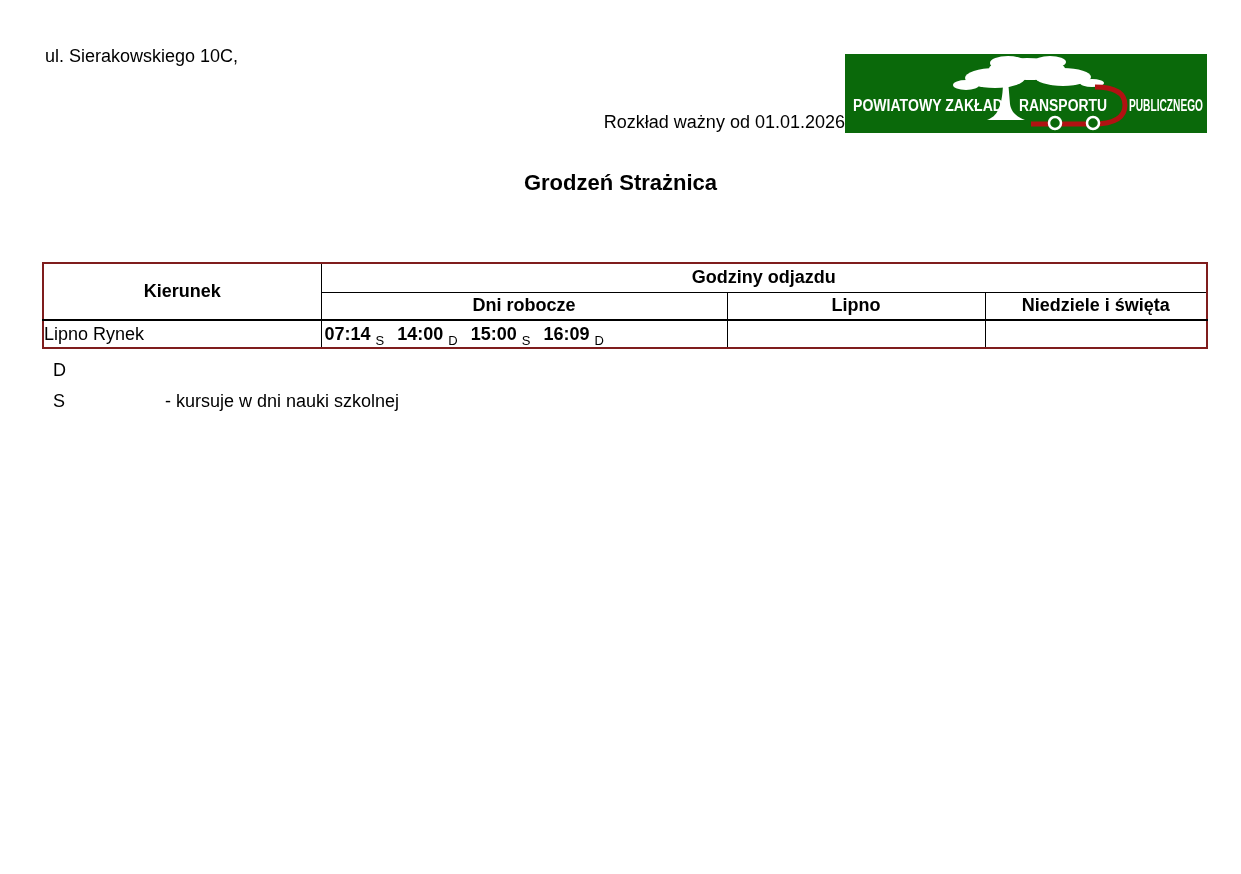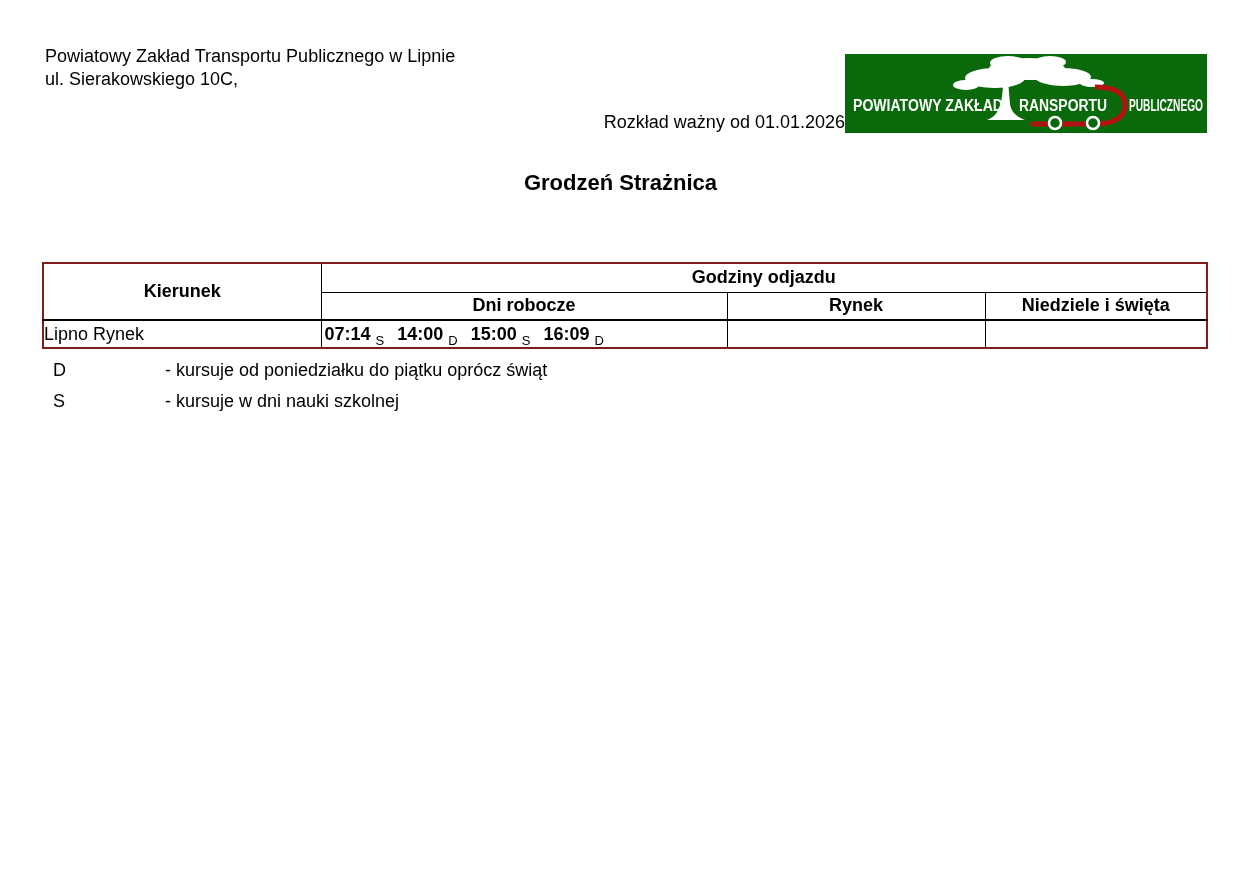--- a/index.html
+++ b/index.html
@@ -37,21 +37,20 @@
   .legend-item { display: flex; line-height: 31px; }
   .legend-symbol { width: 112px; flex: 0 0 112px; }
 </style>
 </head>
 <body>
 
 <div class="page">
 
   <div class="header">
     <div class="company">
-      <div>Powiatowy Zakład Transportu Publicznego w Lipnie</div>
       <div>ul. Sierakowskiego 10C,</div>
     </div>
     <div class="header-right">
       <div class="validity">Rozkład ważny od 01.01.2026</div>
       <svg class="logo" viewBox="0 0 362 79" xmlns="http://www.w3.org/2000/svg">
         <rect x="0" y="0" width="362" height="79" fill="#0a690a"></rect>
         <g fill="#ffffff">
           <ellipse cx="121" cy="31" rx="13" ry="5"></ellipse>
           <ellipse cx="247" cy="29" rx="12" ry="4"></ellipse>
           <ellipse cx="150" cy="24" rx="30" ry="10"></ellipse>
@@ -85,39 +84,38 @@
         <col style="width:258px">
         <col style="width:222px">
     </colgroup>
     <thead>
       <tr class="row1">
         <th rowspan="2">Kierunek</th>
         <th colspan="3">Godziny odjazdu</th>
       </tr>
       <tr class="row2">
         <th>Dni robocze</th>
-        <th>Rynek</th>
+        <th>Lipno</th>
         <th>Niedziele i święta</th>
       </tr>
     </thead>
     <tbody>
         <tr>
           <td class="dir">Lipno Rynek</td>
           <td class="times"><span class="t">07:14</span><span class="m">S</span><span class="t">14:00</span><span class="m">D</span><span class="t">15:00</span><span class="m">S</span><span class="t">16:09</span><span class="m">D</span></td>
           <td class="times"></td>
           <td class="times"></td>
         </tr>
       </tbody>
   </table>
 
   <div class="legend">
     <div>
         <div class="legend-item">
           <span class="legend-symbol">D</span>
-          <span>- kursuje od poniedziałku do piątku oprócz świąt</span>
         </div>
         <div class="legend-item">
           <span class="legend-symbol">S</span>
           <span>- kursuje w dni nauki szkolnej</span>
         </div>
       </div>
   </div>
 
 </div>
 

